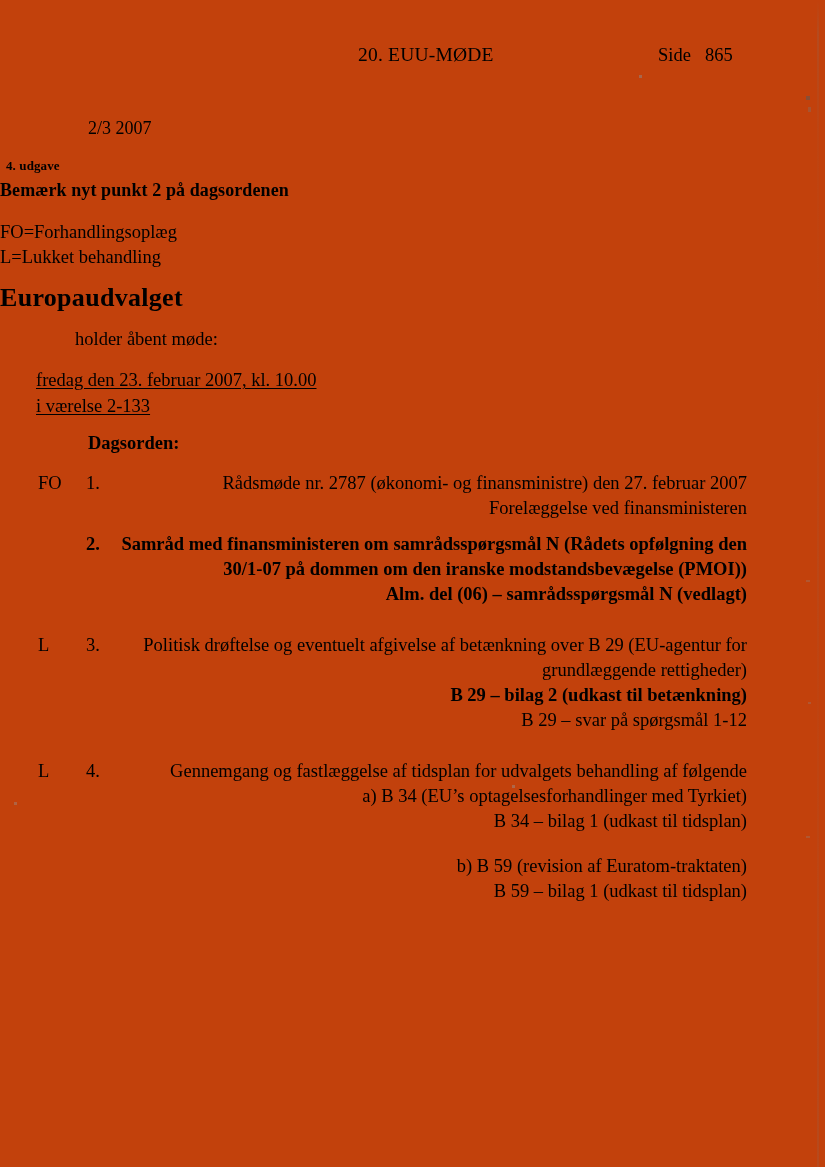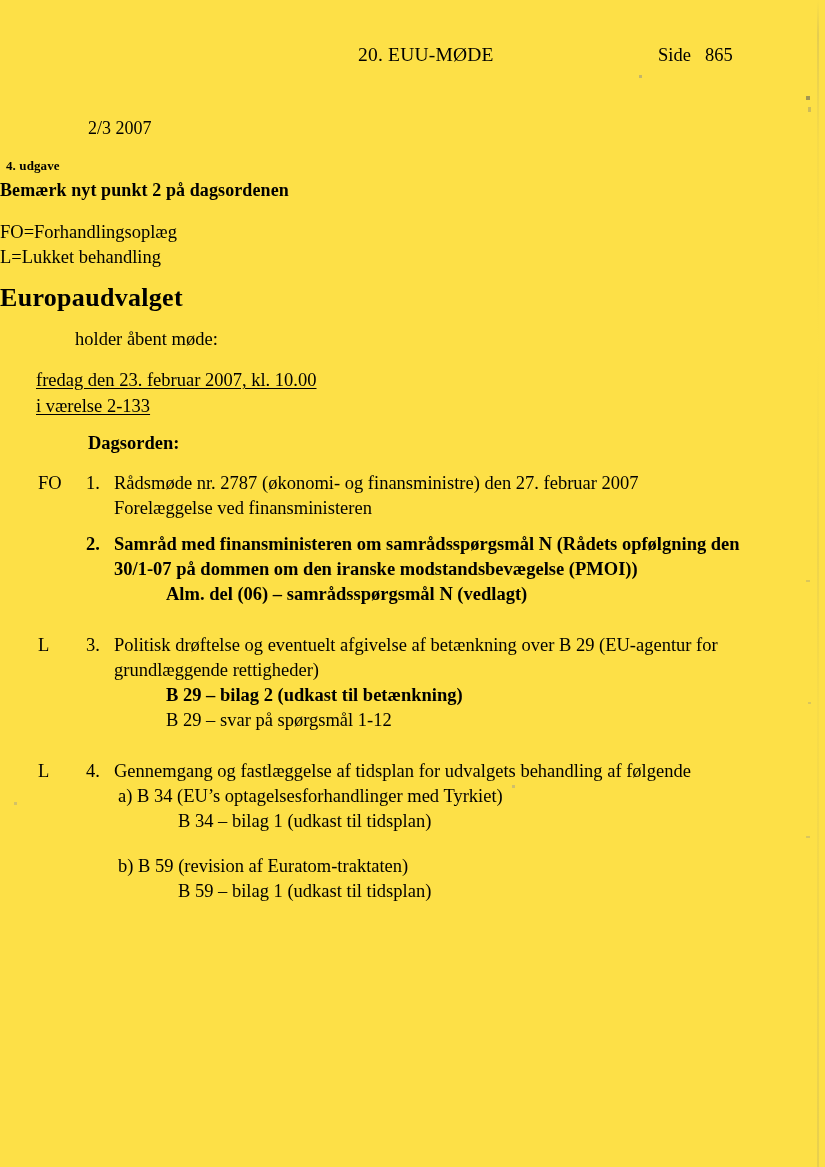--- a/index.html
+++ b/index.html
@@ -9,21 +9,21 @@
     background: #ffffff;
   }
   body {
     font-family: "Liberation Serif", "DejaVu Serif", serif;
     color: #000000;
   }
   .page {
     position: relative;
     width: 825px;
     height: 1167px;
-    background: #fde047;
+    background: #c2410c;
     overflow: hidden;
     box-sizing: border-box;
   }
   
   .scan-edge {
     position: absolute;
     top: 0;
     right: 6px;
     width: 2px;
     height: 1167px;
@@ -169,21 +169,21 @@
     font-size: 18.5px;
     line-height: 25px;
     white-space: nowrap;
   }
   .body-lines {
     margin-left: 114px;
     margin-right: 78px;
     font-size: 18.5px;
     line-height: 25px;
   }
-  .line { white-space: normal; }
+  .line { white-space: normal; text-align: right; }
   .line.bold { font-weight: bold; }
   .line.ind1 { margin-left: 52px; }
   .line.ind-sub { margin-left: 4px; }
   .line.ind-sub2 { margin-left: 64px; }
   .num.bold, .marker.bold { font-weight: bold; }
 
   .gap-sm { height: 11px; }
   .gap-md { height: 20px; }
   .gap-lg { height: 26px; }
 </style>

